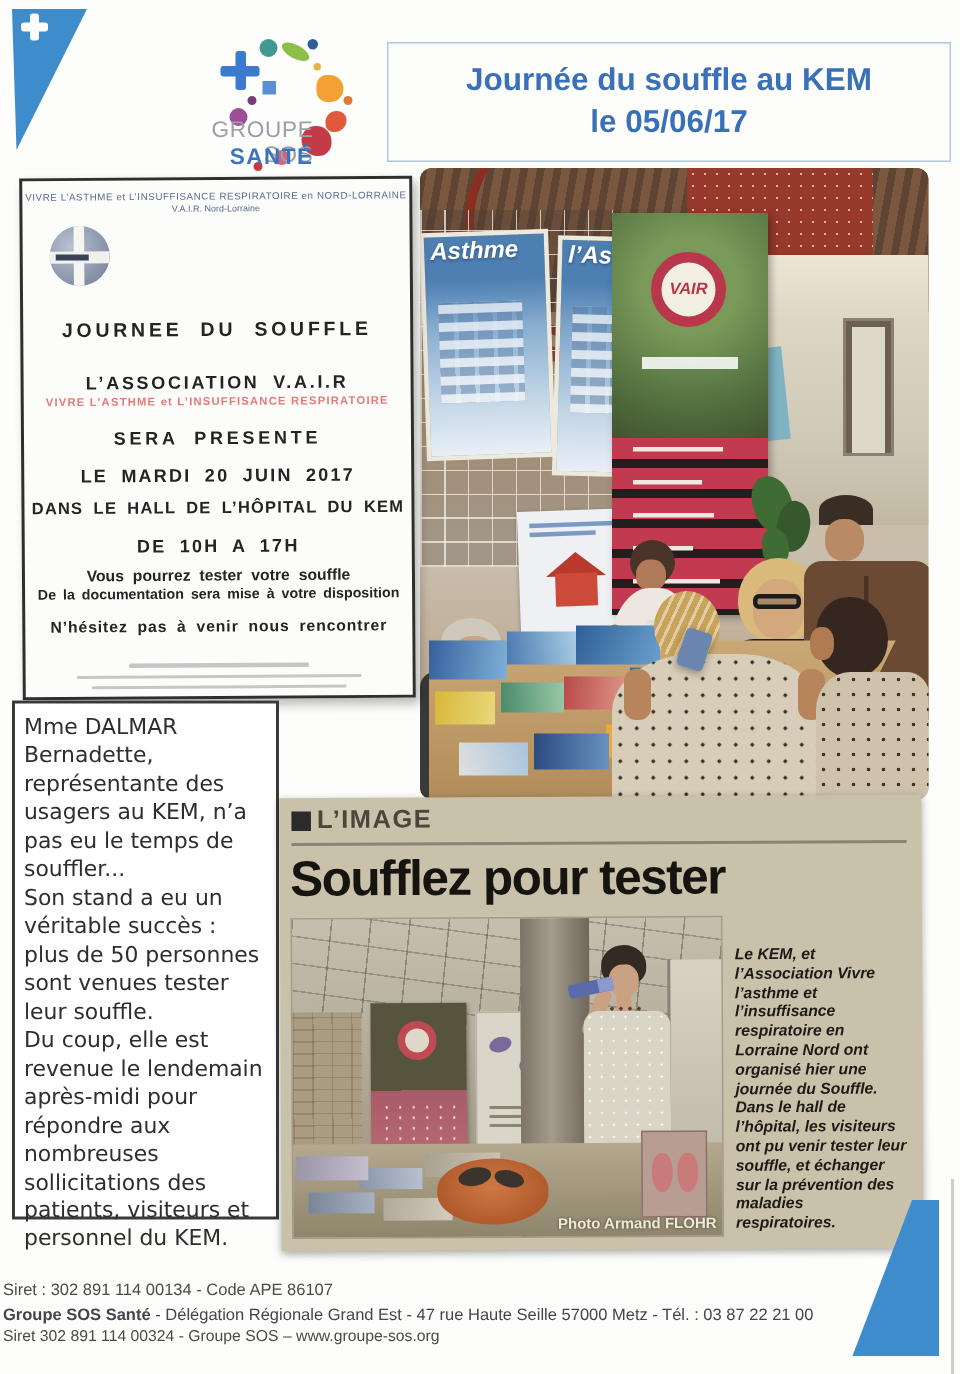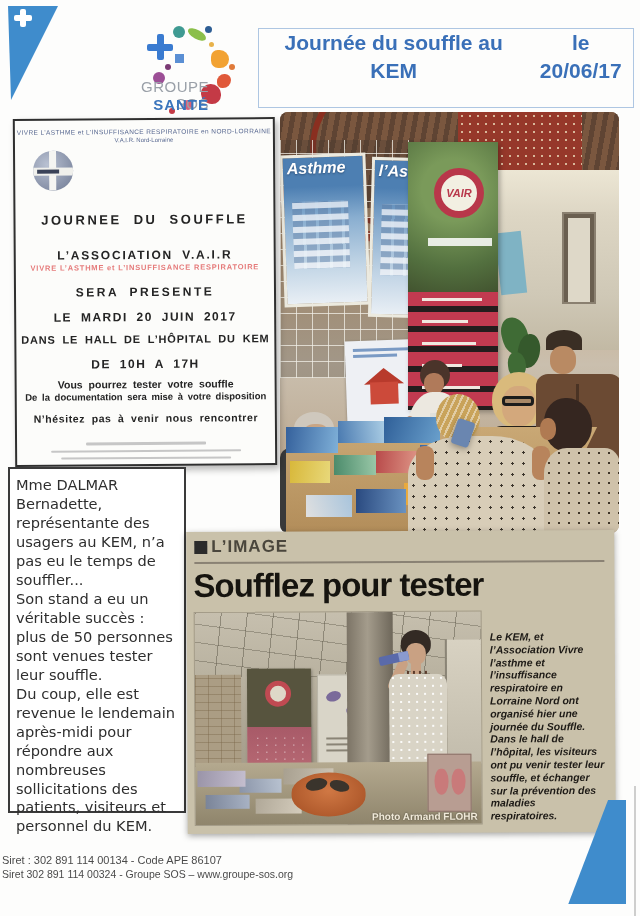--- a/index.html
+++ b/index.html
@@ -40,21 +40,21 @@
   .d8 { left:88px; top:64px; width:20px; height:20px; background:#c43a46; border-radius:48% 52% 45% 55%; }
   .d9 { left:70px; top:80px; width:10px; height:10px; background:#d8607a; }
   .d10{ left:40px; top:52px; width:12px; height:12px; background:#9c4f96; }
   .d11{ left:52px; top:44px; width:6px; height:6px; background:#7a3a74; }
   .d12{ left:96px; top:22px; width:5px; height:5px; background:#e8b24a; }
   .d13{ left:116px; top:44px; width:6px; height:6px; background:#e07a3a; }
   .d14{ left:56px; top:88px; width:6px; height:6px; background:#c43a46; }
 
   
   .title-box { position:absolute; left:258px; top:28px; width:376px; height:80px;
-    border:1.5px solid #aec6e2; display:flex; flex-direction:row; justify-content:center;
+    border:1.5px solid #aec6e2; display:flex; flex-direction:column; justify-content:center;
     text-align:center; }
   .title-box .l1, .title-box .l2 { font-size:21px; font-weight:bold; color:#3a70b8; line-height:1.35; }
 
   
   .flyer { position:absolute; left:14px; top:118px; width:262px; height:348px;
     background:#fcfcfa; border:2px solid #2f2f2f; transform:rotate(-.4deg);
     box-shadow:3px 4px 7px rgba(0,0,0,.28); z-index:5; }
   .flyer .org1 { position:absolute; top:8px; left:0; right:0; text-align:center;
     font-size:6.5px; color:#5a6a92; letter-spacing:.4px; }
   .flyer .org2 { position:absolute; top:17px; left:0; right:0; text-align:center;
@@ -111,21 +111,21 @@
     background-image:repeating-linear-gradient(0deg,rgba(255,255,255,.85) 0 6px,transparent 6px 12px),
                      repeating-linear-gradient(90deg,rgba(90,120,160,.5) 0 10px,transparent 10px 13px); opacity:.8; }
   .posterB .face { position:absolute; right:5px; top:24px; width:38px; height:34px; background:#caa98e; }
   .p1-house { position:absolute; left:66px; top:228px; width:78px; height:84px; background:#eef0f4;
     transform:rotate(-2deg); box-shadow:0 1px 3px rgba(0,0,0,.3); }
   .p1-house .bars i { position:absolute; left:8px; height:3px; background:#7a9ac4; }
   .p1-house .bars i:nth-child(1){ top:8px; width:56px; } .p1-house .bars i:nth-child(2){ top:14px; width:44px; }
   .p1-house .hbody { position:absolute; left:24px; top:42px; width:28px; height:22px; background:#cc4a3a; }
   .p1-house .hroof { position:absolute; left:18px; top:28px; width:0; height:0;
     border-left:20px solid transparent; border-right:20px solid transparent; border-bottom:16px solid #b83a2c; }
-  .p1-banner { position:absolute; left:128px; top:30px; width:90px; height:268px; box-shadow:2px 2px 5px rgba(0,0,0,.3); }
+  .p1-banner { position:absolute; left:128px; top:30px; width:104px; height:268px; box-shadow:2px 2px 5px rgba(0,0,0,.3); }
   .p1-banner .top { position:absolute; left:0; top:0; width:100%; height:150px;
     background:radial-gradient(circle at 50% 32%,#7a9a5a 0 28%,#53703f 70%,#42532f); }
   .p1-ring { position:absolute; left:26px; top:26px; width:50px; height:50px; border:7px solid #b8374a;
     border-radius:50%; background:#f2efe2; text-align:center; }
   .p1-ring span { font-size:11px; font-weight:bold; font-style:italic; color:#b8374a; line-height:36px; }
   .p1-banner .bar { position:absolute; left:20px; top:96px; width:64px; height:8px; background:rgba(255,255,255,.85); }
   .p1-banner .bot { position:absolute; left:0; top:150px; width:100%; height:118px; background:#c23a50;
     background-image:repeating-linear-gradient(180deg,transparent 0 14px,#241d1d 14px 20px); }
   .p1-banner .bot i { position:absolute; left:14px; height:3px; background:#f0e8e0; }
   .p1-banner .bot i:nth-child(1){ top:6px; width:60px; } .p1-banner .bot i:nth-child(2){ top:28px; width:46px; }
@@ -318,21 +318,21 @@
     <span class="dot d11"></span>
       <span class="dot d12"></span>
       <span class="dot d13"></span>
     <span class="dot d14"></span>
     <div class="txt1">GROUPE SOS</div>
     <div class="txt2">SANTÉ</div>
   </div>
 
   <div class="title-box">
     <div class="l1">Journée du souffle au KEM</div>
-    <div class="l2">le 20/06/17</div>
+    <div class="l2">le 05/06/17</div>
   </div>
 
   <div class="flyer">
     <div class="org1">VIVRE L’ASTHME et L’INSUFFISANCE RESPIRATOIRE en NORD-LORRAINE</div>
     <div class="org2">V.A.I.R. Nord-Lorraine</div>
     <div class="vair-globe">
         <i class="v"></i>
         <i class="h"></i>
         <i class="b"></i>
       </div>
@@ -495,16 +495,19 @@
     </div>
 
     <p class="clip-body">Le KEM, et l’Association Vivre l’asthme et l’insuffisance respiratoire en Lorraine Nord ont organisé hier une journée du Souffle. Dans le hall de l’hôpital, les visiteurs ont pu venir tester leur souffle, et échanger sur la prévention des maladies respiratoires.</p>
   </div>
 
   <div class="ribbon-br"></div>
   <div class="scan-edge"></div>
 
   <div class="footer">
     <div class="f2">Siret : 302 891 114 00134 - Code APE 86107</div>
+    <div class="f3">
+      <span class="nm">Groupe SOS Santé</span><span> - Délégation Régionale Grand Est - 47 rue Haute Seille 57000 Metz - Tél. : 03 87 22 21 00</span>
+    </div>
     <div class="f4">Siret 302 891 114 00324 - Groupe SOS – www.groupe-sos.org</div>
   </div>
 
 </div>
 
 </body></html>

